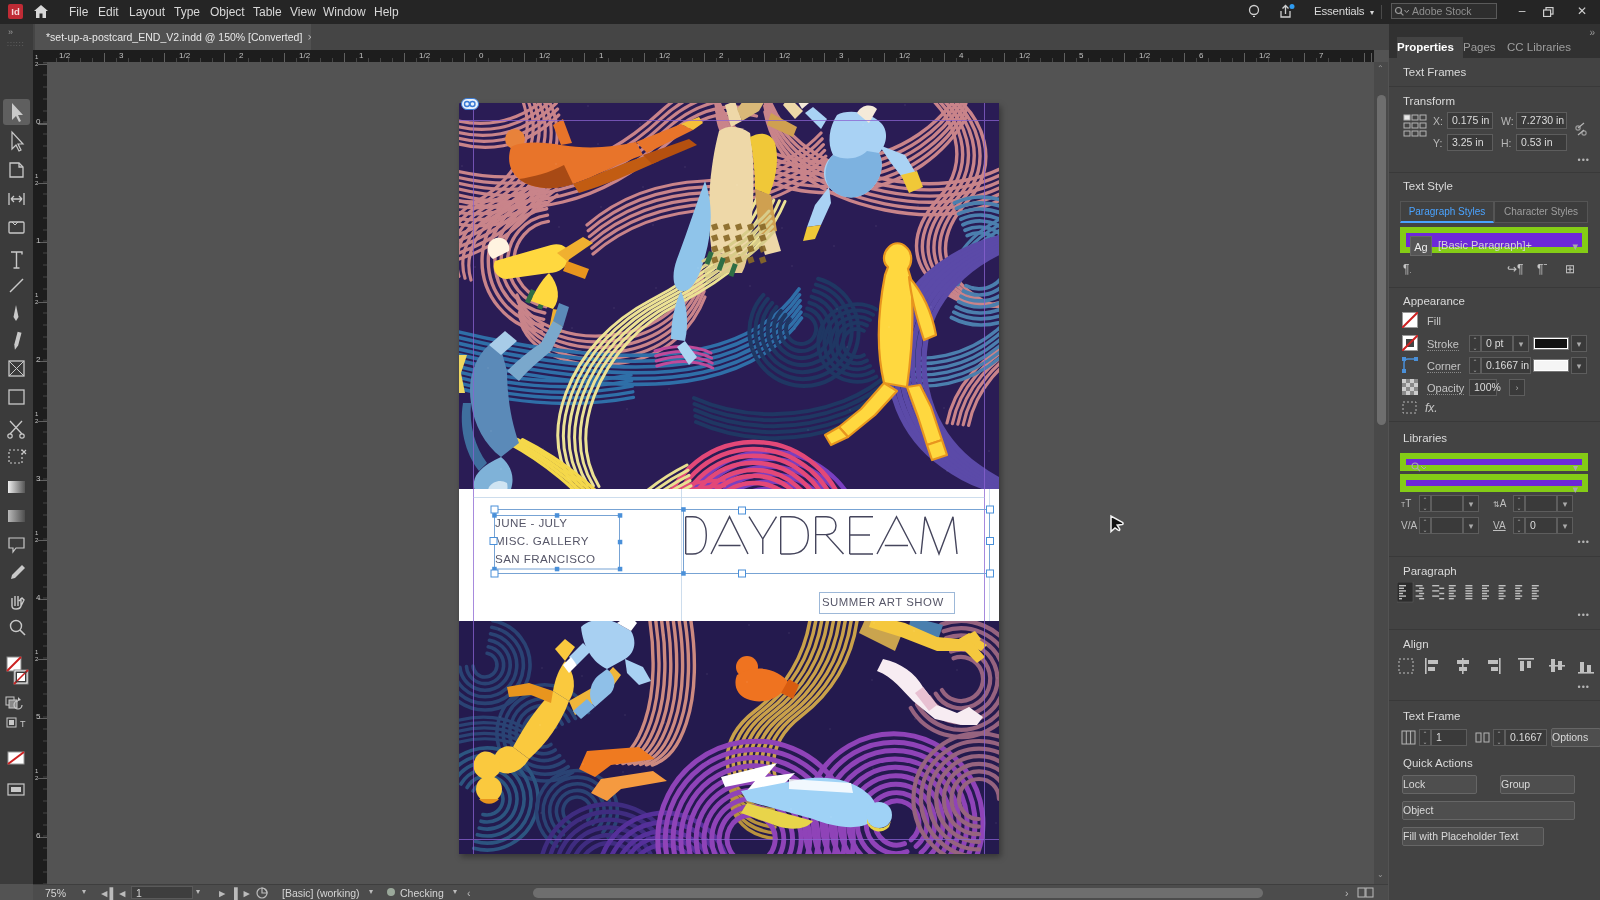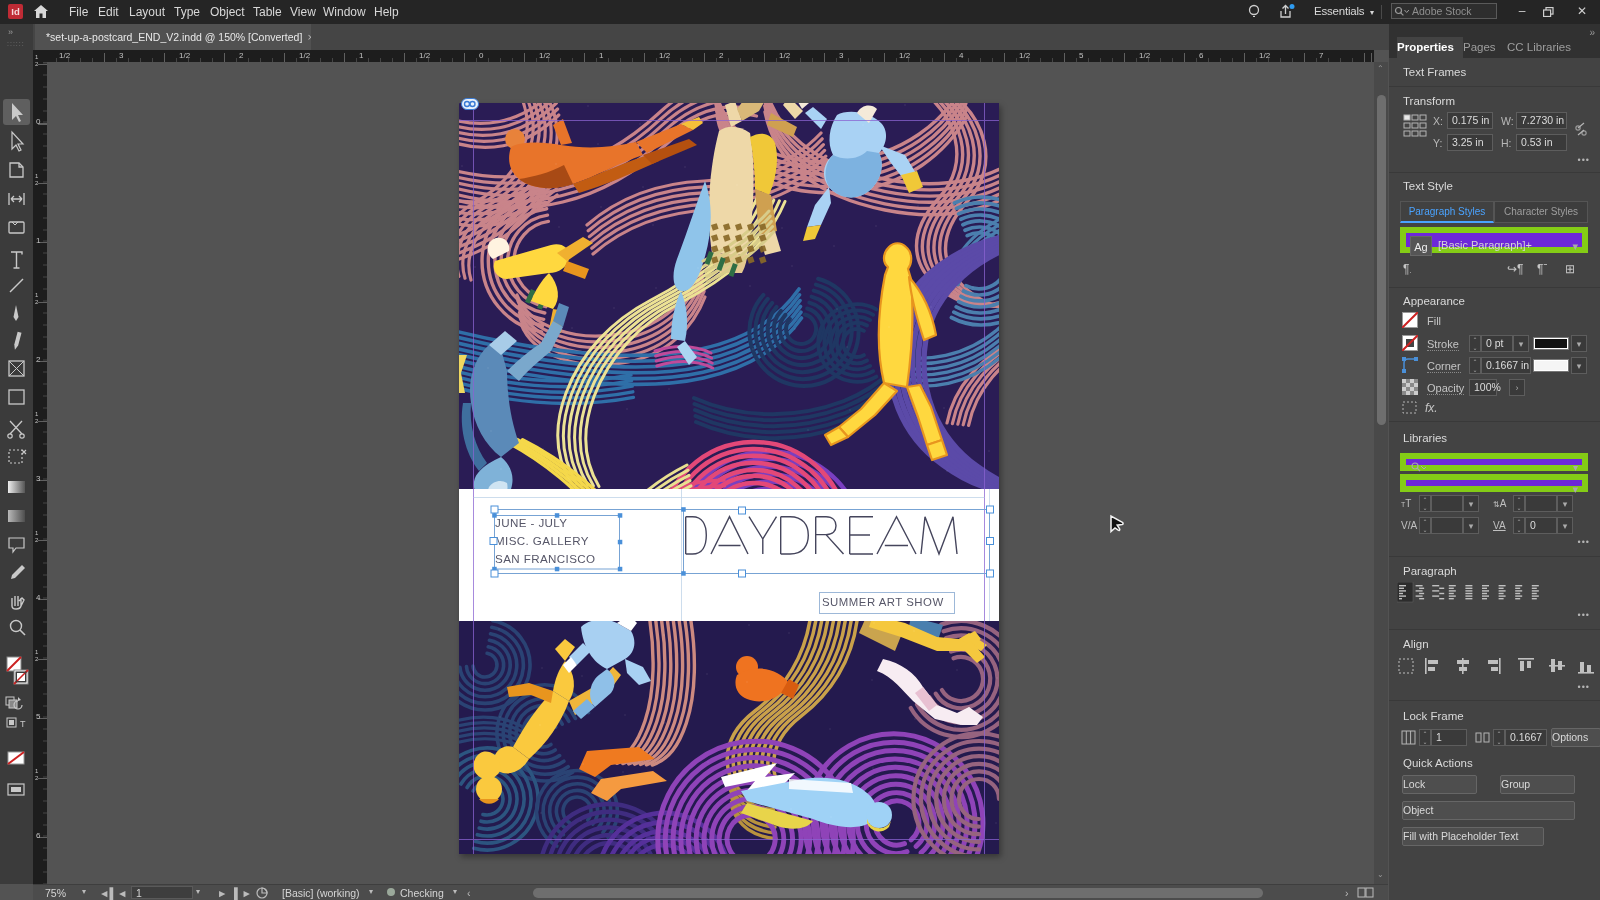--- a/index.html
+++ b/index.html
@@ -1086,21 +1086,21 @@
         <rect x="130" y="6" width="4" height="7" fill="#c0c0c0"></rect>
         <rect x="152" y="10" width="16" height="1.6" fill="#c0c0c0"></rect>
         <rect x="154" y="4" width="4" height="13" fill="#c0c0c0"></rect>
         <rect x="161" y="6" width="4" height="9" fill="#c0c0c0"></rect>
         <rect x="181" y="17" width="16" height="1.6" fill="#c0c0c0"></rect>
         <rect x="183" y="7" width="4" height="10" fill="#c0c0c0"></rect>
         <rect x="190" y="10" width="4" height="7" fill="#c0c0c0"></rect>
       </svg>
     <div class="dots" style="top:658px">•••</div>
     <div class="pdiv" style="top:676px"></div>
-    <div class="psec" style="top:686px">Lock Frame</div>
+    <div class="psec" style="top:686px">Text Frame</div>
     <svg class="sw" style="left:12px;top:706px" width="16" height="16">
         <g stroke="#b5b5b5" fill="none">
           <rect x="1" y="1" width="13" height="13"></rect>
           <path d="M5.3,1 v13 M9.6,1 v13"></path>
         </g>
       </svg>
     <div class="spin" style="left:30px;top:705px">
         <span>⌃</span>
         <span>⌄</span>
       </div>

